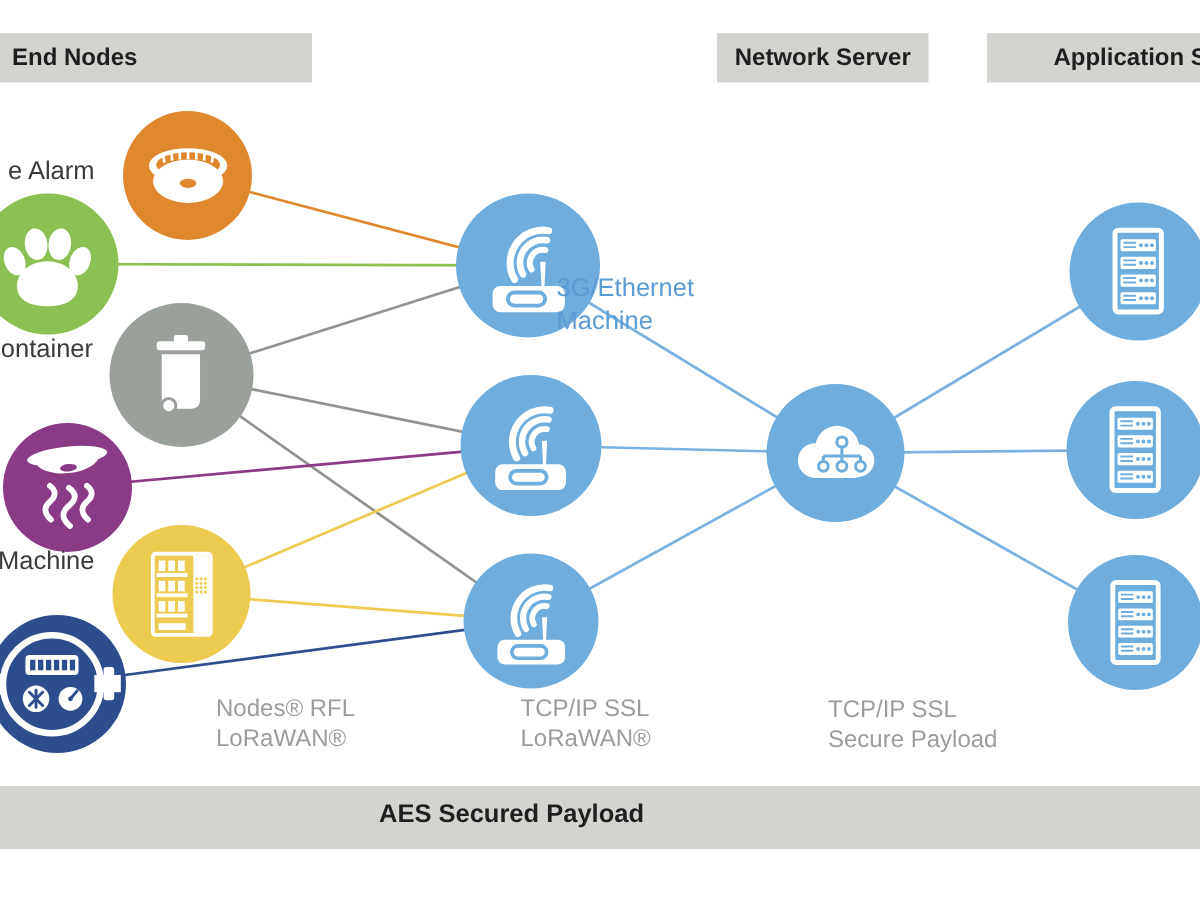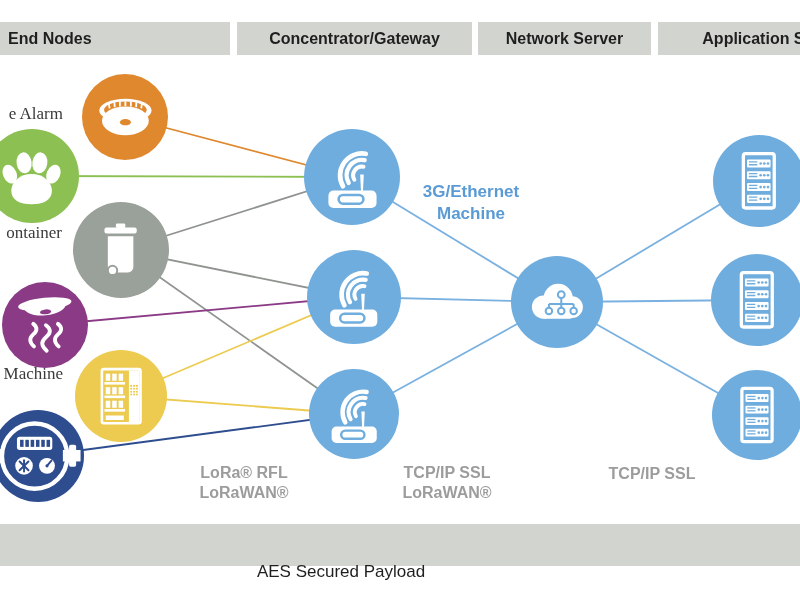--- a/index.html
+++ b/index.html
@@ -10,47 +10,47 @@
   
   .band{
     position:absolute;top:22px;height:33px;background:var(--band-gray);
     display:flex;align-items:center;justify-content:center;
     font-weight:700;font-size:16px;color:var(--text-dark);box-sizing:border-box;
     white-space:nowrap;
   }
   .band.first{justify-content:flex-start;padding-left:8px;}
   .footerband{position:absolute;left:0;top:524px;width:800px;height:42px;background:var(--band-gray);}
   .footertext{
-    position:absolute;top:562px;left:341px;transform:translateX(-50%);
-    font-weight:400;font-size:17px;color:var(--text-dark);white-space:nowrap;
+    position:absolute;top:533px;left:341px;transform:translateX(-50%);
+    font-weight:700;font-size:17px;color:var(--text-dark);white-space:nowrap;
   }
   
   #wires{position:absolute;left:0;top:0;z-index:1;}
   .wire{fill:none;stroke-width:1.8px;}
   .w-orange{stroke:var(--node-orange);}
   .w-green{stroke:var(--node-green);}
   .w-gray{stroke:var(--line-gray);}
   .w-purple{stroke:var(--node-purple);}
   .w-yellow{stroke:var(--node-yellow);}
   .w-navy{stroke:var(--node-navy);}
   .w-blue{stroke:var(--line-blue);}
   
   .node{
     position:absolute;border-radius:50%;z-index:2;
     display:flex;align-items:center;justify-content:center;
   }
   .node svg{display:block;}
   
   .nodelabel{
     position:absolute;z-index:3;font-size:17px;color:var(--label-gray);
-    white-space:nowrap;line-height:20px;font-family:Liberation Serif, serif;
+    white-space:nowrap;line-height:20px;
   }
   
   .ann{
-    position:absolute;z-index:3;width:200px;text-align:center;font-weight:700;
+    position:absolute;z-index:3;width:200px;text-align:left;font-weight:400;
     font-size:16px;line-height:20px;color:var(--annotation-gray);white-space:nowrap;
   }
   .ann.blue{color:var(--blue-text);font-size:17px;line-height:22px;}
   .hidden-defs{position:absolute;width:0;height:0;overflow:hidden;}
 </style>
 </head>
 <body>
 
 <svg class="hidden-defs" aria-hidden="true">
   <defs>
@@ -213,23 +213,22 @@
         <circle cx="52.5" cy="74.5" r="1.8"></circle>
           <circle cx="57.5" cy="74.5" r="1.8"></circle>
           <circle cx="62.5" cy="74.5" r="1.8"></circle>
       </g>
     </symbol>
   </defs>
 </svg>
 
 <div id="app">
 
-  <div class="band first" style="left:0;width:230px">End Nodes</div>
-  <div class="band" style="left:237px;width:235px">Concentrator/Gateway</div>
-  <div class="band" style="left:478px;width:173px">Network Server</div>
+  <div class="band first" style="left:0;width:208px">End Nodes</div>
+  <div class="band" style="left:478px;width:141px">Network Server</div>
   <div class="band" style="left:658px;width:230px">Application Server</div>
 
   <svg id="wires" width="800" height="600">
     <line class="wire w-orange" x1="125" y1="117" x2="352" y2="177"></line>
     <line class="wire w-green" x1="32" y1="176" x2="352" y2="177"></line>
     <line class="wire w-gray" x1="121" y1="250" x2="352" y2="177"></line>
     <line class="wire w-gray" x1="121" y1="250" x2="354" y2="297"></line>
     <line class="wire w-gray" x1="121" y1="250" x2="354" y2="414"></line>
     <line class="wire w-purple" x1="45" y1="325" x2="354" y2="297"></line>
     <line class="wire w-yellow" x1="121" y1="396" x2="354" y2="297"></line>
@@ -314,27 +313,28 @@
 
   <div class="nodelabel" style="right:737px;top:104px">e Alarm</div>
   <div class="nodelabel" style="right:738px;top:223px">ontainer</div>
   <div class="nodelabel" style="right:737px;top:364px">Machine</div>
 
   <div class="ann blue" style="left:371px;top:181px">
     <div>3G/Ethernet</div>
     <div>Machine</div>
   </div>
   <div class="ann" style="left:144px;top:463px">
-    <div>LoRa® RFL</div>
+    <div>Nodes® RFL</div>
     <div>LoRaWAN®</div>
   </div>
   <div class="ann" style="left:347px;top:463px">
     <div>TCP/IP SSL</div>
     <div>LoRaWAN®</div>
   </div>
   <div class="ann" style="left:552px;top:464px">
     <div>TCP/IP SSL</div>
+    <div>Secure Payload</div>
   </div>
 
   <div class="footerband"></div>
   <div class="footertext">AES Secured Payload</div>
 
 </div>
 
 </body></html>

